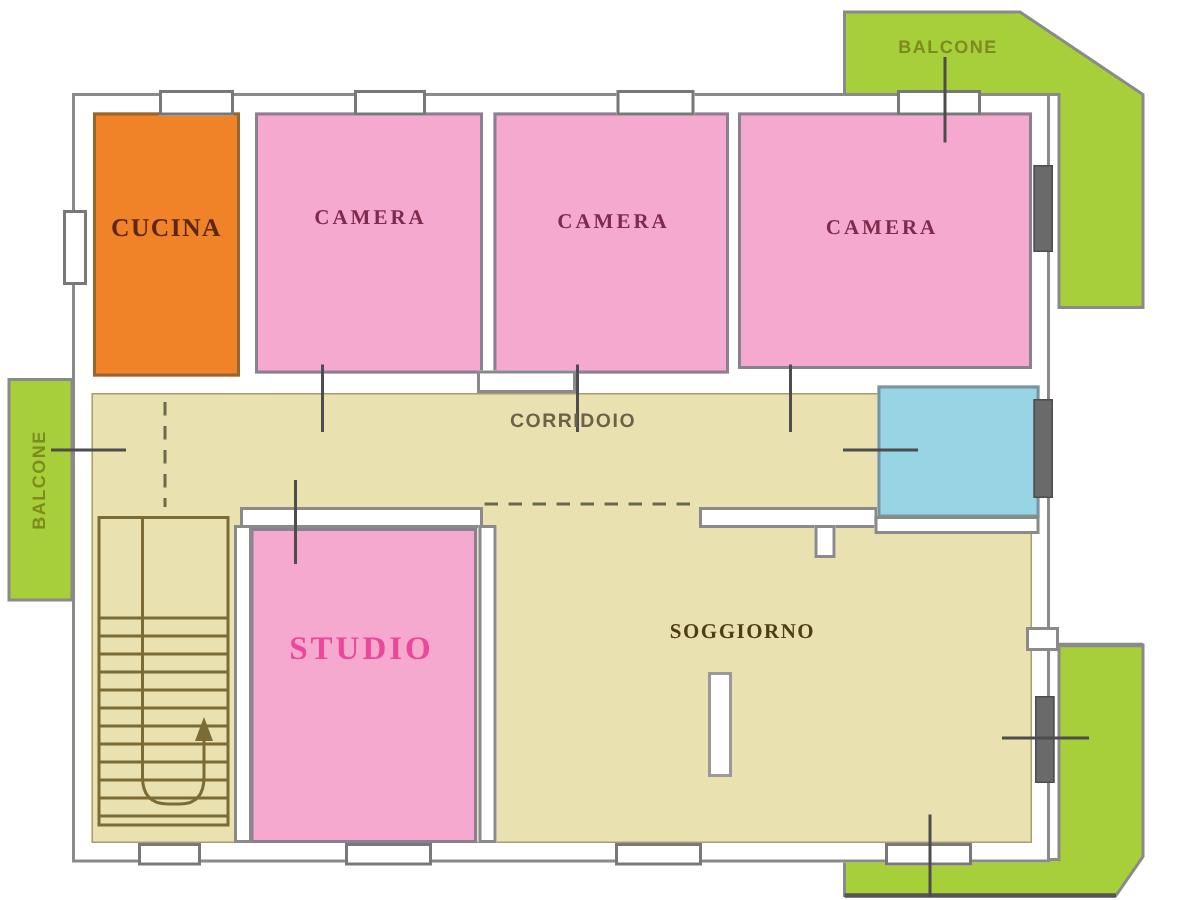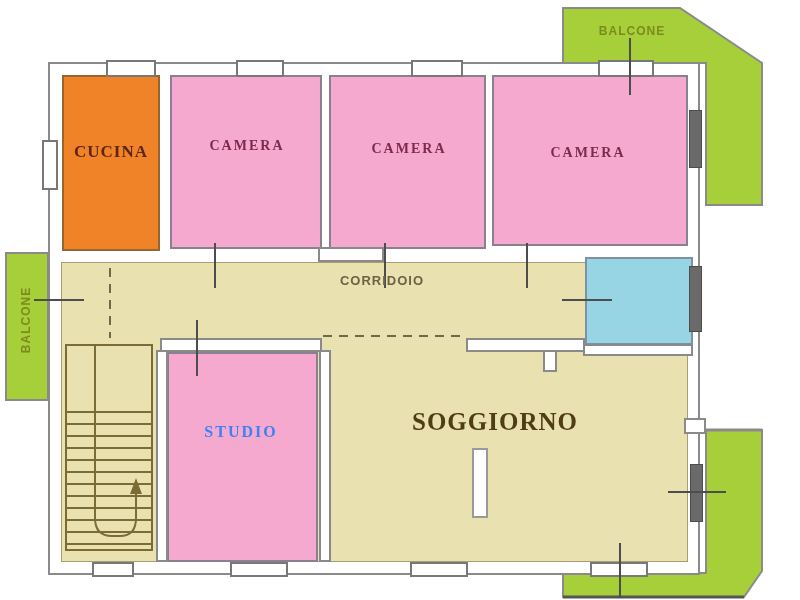--- a/index.html
+++ b/index.html
@@ -45,22 +45,22 @@
   
   #sogg-column { left:472px; top:448px; width:16px; height:70px; background:#ffffff; border:2px solid #9a9a9a; }
 
   
   .lbl { position:absolute; transform:translate(-50%,-50%); white-space:nowrap; }
   .lbl-room { font-family:Liberation Serif, serif; font-weight:bold; }
   #lbl-cucina    { left:111px; top:152px; font-size:17px; letter-spacing:1px; color:#5c2612; }
   #lbl-camera1   { left:247px; top:146px; font-size:14px; letter-spacing:2px; color:#7d2a4d; }
   #lbl-camera2   { left:409px; top:149px; font-size:14px; letter-spacing:2px; color:#7d2a4d; }
   #lbl-camera3   { left:588px; top:153px; font-size:14px; letter-spacing:2px; color:#7d2a4d; }
-  #lbl-studio    { left:241px; top:432px; font-size:16px; letter-spacing:2px; color:#3b82f6; }
-  #lbl-soggiorno { left:495px; top:422px; font-size:25px; letter-spacing:1px; color:#4f3d15;text-align:center; }
+  #lbl-studio    { left:241px; top:432px; font-size:22px; letter-spacing:2px; color:#ec4899; }
+  #lbl-soggiorno { left:495px; top:422px; font-size:14px; letter-spacing:1px; color:#4f3d15;text-align:center; }
   #lbl-corridoio { left:353px; top:280px; font-size:13px; letter-spacing:1px; color:#6b6248; font-weight:bold;margin-left:29px; }
   #lbl-balcone-top  { left:632px; top:31px;  font-size:12px; letter-spacing:1px; color:#7c8b1e; font-weight:bold; }
   #lbl-balcone-left { left:26px;  top:320px; font-size:12px; letter-spacing:1px; color:#7c8b1e; font-weight:bold;
                       transform:translate(-50%,-50%) rotate(-90deg); }
 </style>
 </head>
 <body>
 
 <div id="canvas">
 

